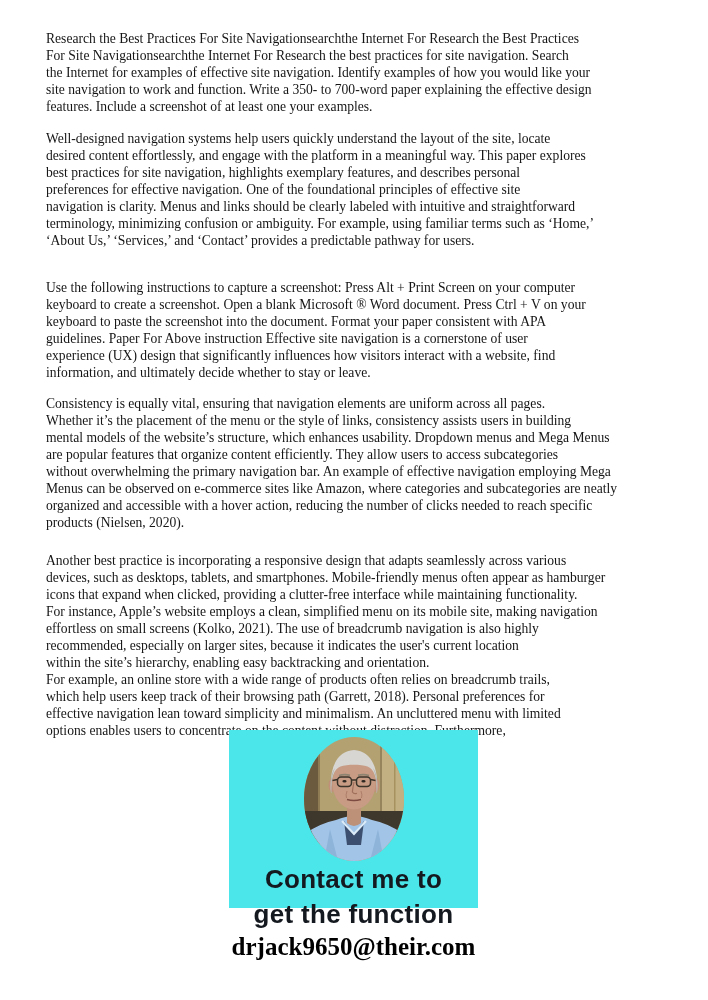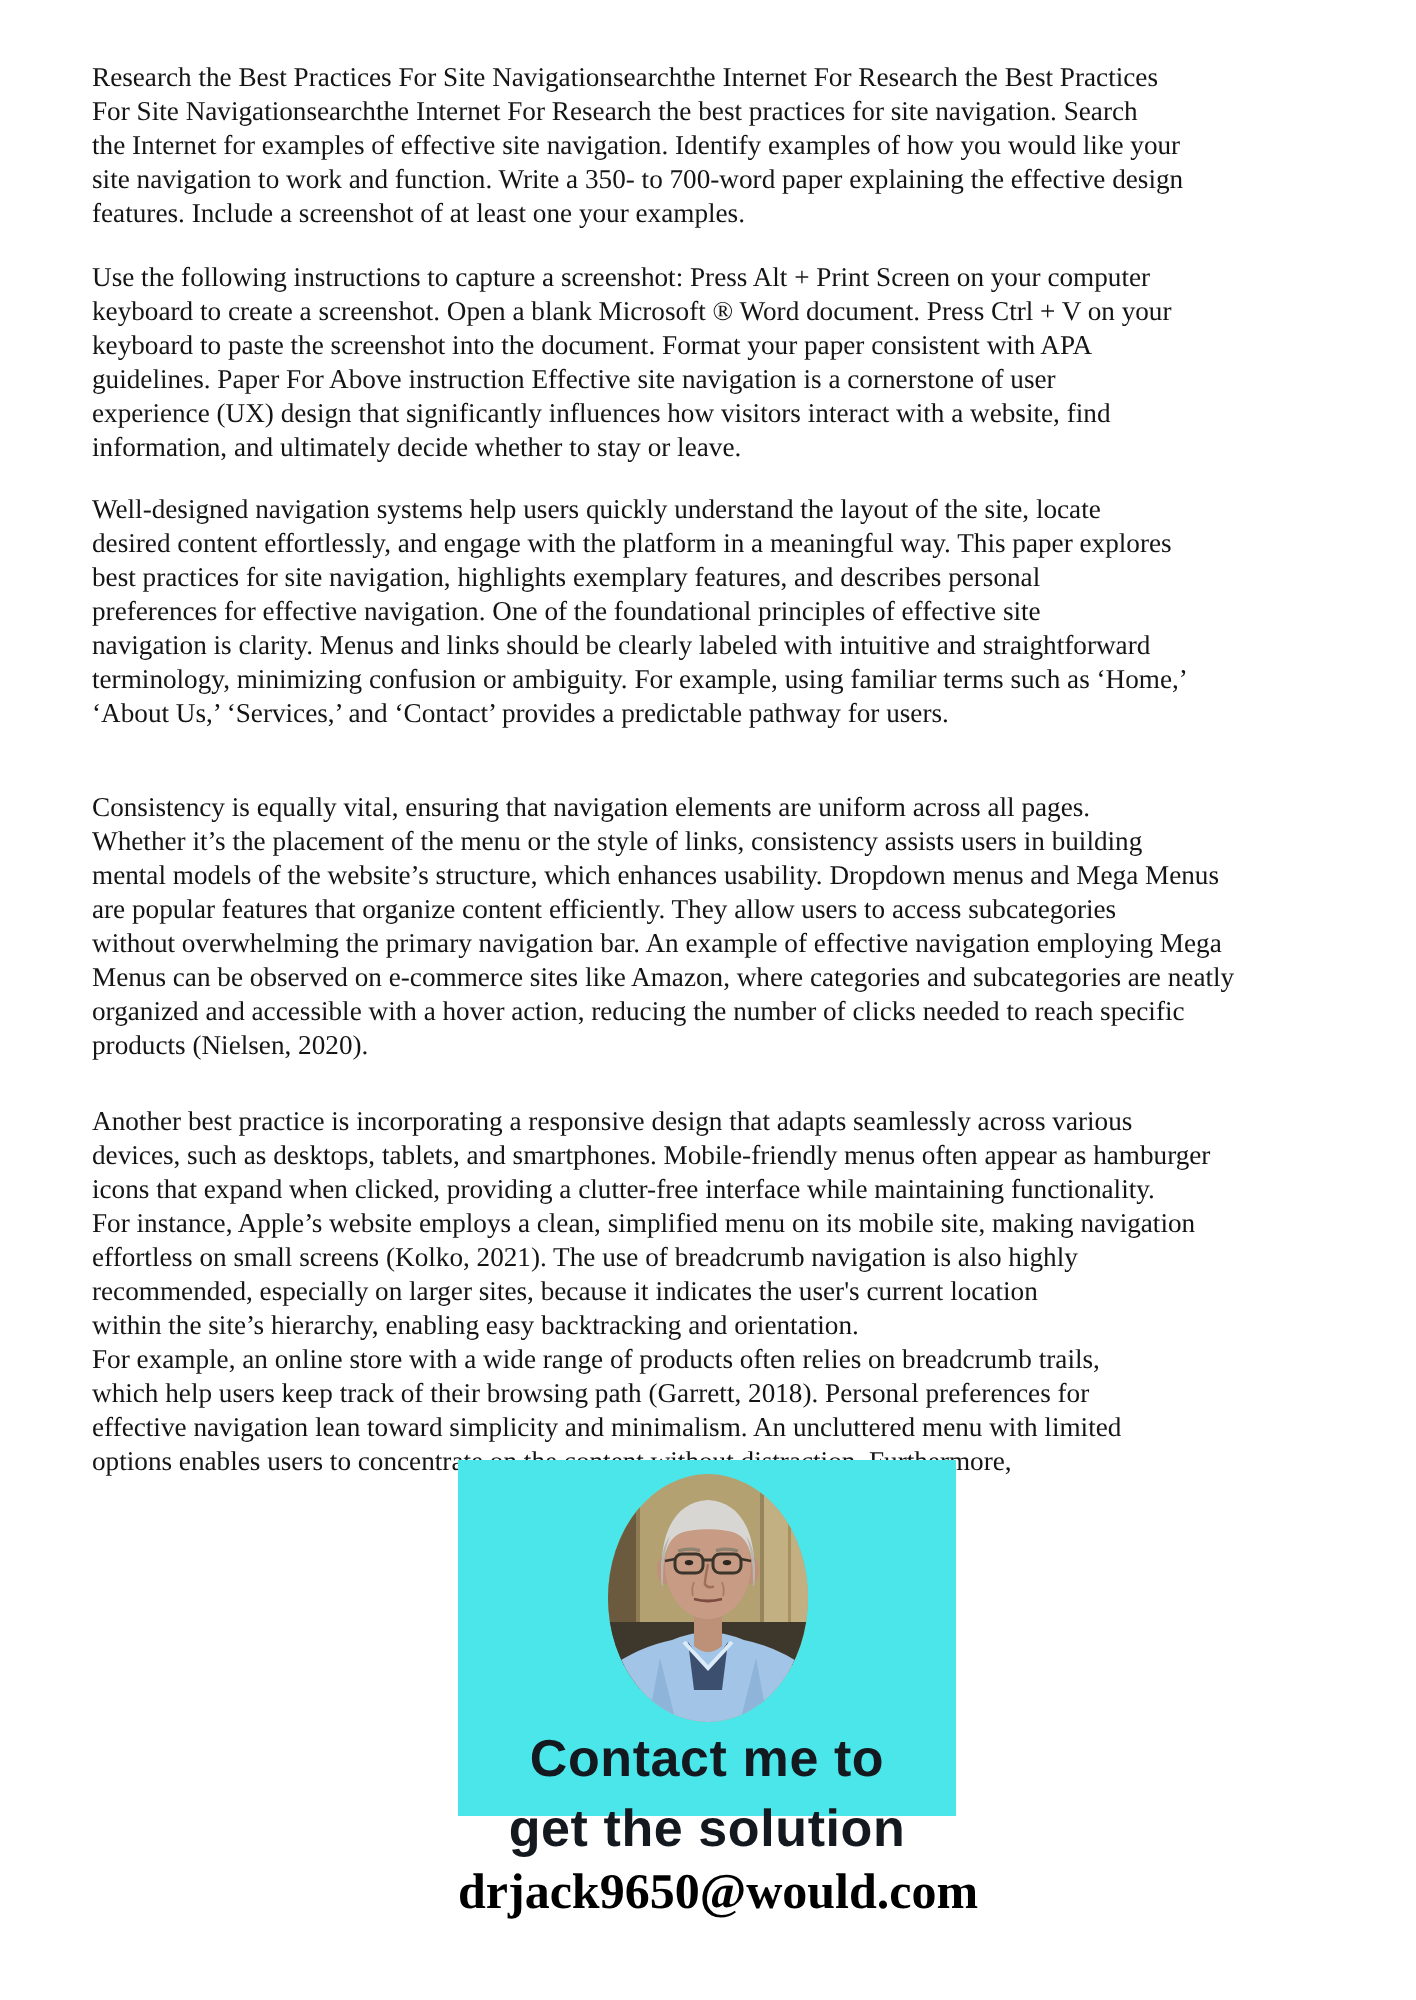--- a/index.html
+++ b/index.html
@@ -78,33 +78,33 @@
 </style>
 </head>
 <body>
 
 <div class="doc">
   <p class="para p1">Research the Best Practices For Site Navigationsearchthe Internet For Research the Best Practices
 For Site Navigationsearchthe Internet For Research the best practices for site navigation. Search
 the Internet for examples of effective site navigation. Identify examples of how you would like your
 site navigation to work and function. Write a 350- to 700-word paper explaining the effective design
 features. Include a screenshot of at least one your examples.</p>
-  <p class="para p2">Use the following instructions to capture a screenshot: Press Alt + Print Screen on your computer
-keyboard to create a screenshot. Open a blank Microsoft ® Word document. Press Ctrl + V on your
-keyboard to paste the screenshot into the document. Format your paper consistent with APA
-guidelines. Paper For Above instruction Effective site navigation is a cornerstone of user
-experience (UX) design that significantly influences how visitors interact with a website, find
-information, and ultimately decide whether to stay or leave.</p>
   <p class="para p3">Well-designed navigation systems help users quickly understand the layout of the site, locate
 desired content effortlessly, and engage with the platform in a meaningful way. This paper explores
 best practices for site navigation, highlights exemplary features, and describes personal
 preferences for effective navigation. One of the foundational principles of effective site
 navigation is clarity. Menus and links should be clearly labeled with intuitive and straightforward
 terminology, minimizing confusion or ambiguity. For example, using familiar terms such as ‘Home,’
 ‘About Us,’ ‘Services,’ and ‘Contact’ provides a predictable pathway for users.</p>
+  <p class="para p2">Use the following instructions to capture a screenshot: Press Alt + Print Screen on your computer
+keyboard to create a screenshot. Open a blank Microsoft ® Word document. Press Ctrl + V on your
+keyboard to paste the screenshot into the document. Format your paper consistent with APA
+guidelines. Paper For Above instruction Effective site navigation is a cornerstone of user
+experience (UX) design that significantly influences how visitors interact with a website, find
+information, and ultimately decide whether to stay or leave.</p>
   <p class="para p4">Consistency is equally vital, ensuring that navigation elements are uniform across all pages.
 Whether it’s the placement of the menu or the style of links, consistency assists users in building
 mental models of the website’s structure, which enhances usability. Dropdown menus and Mega Menus
 are popular features that organize content efficiently. They allow users to access subcategories
 without overwhelming the primary navigation bar. An example of effective navigation employing Mega
 Menus can be observed on e-commerce sites like Amazon, where categories and subcategories are neatly
 organized and accessible with a hover action, reducing the number of clicks needed to reach specific
 products (Nielsen, 2020).</p>
   <p class="para p5">Another best practice is incorporating a responsive design that adapts seamlessly across various
 devices, such as desktops, tablets, and smartphones. Mobile-friendly menus often appear as hamburger
@@ -172,16 +172,16 @@
 
         <path d="M 43 54 Q 41.5 58 42.5 61" fill="none" stroke="#ab7b66" stroke-width="0.9"></path>
         <path d="M 57 54 Q 58.5 58 57.5 61" fill="none" stroke="#ab7b66" stroke-width="0.9"></path>
 
         <path d="M 43 62.5 Q 50 64.5 57 62.5" fill="none" stroke="#7d4b41" stroke-width="1.4"></path>
       </g>
     </svg>
   </div>
   <div class="headline">
     <span>Contact me to</span>
-    <span>get the solution</span>
+    <span>get the function</span>
   </div>
-  <div class="email">drjack9650@would.com</div>
+  <div class="email">drjack9650@their.com</div>
 </div>
 
 </body></html>

